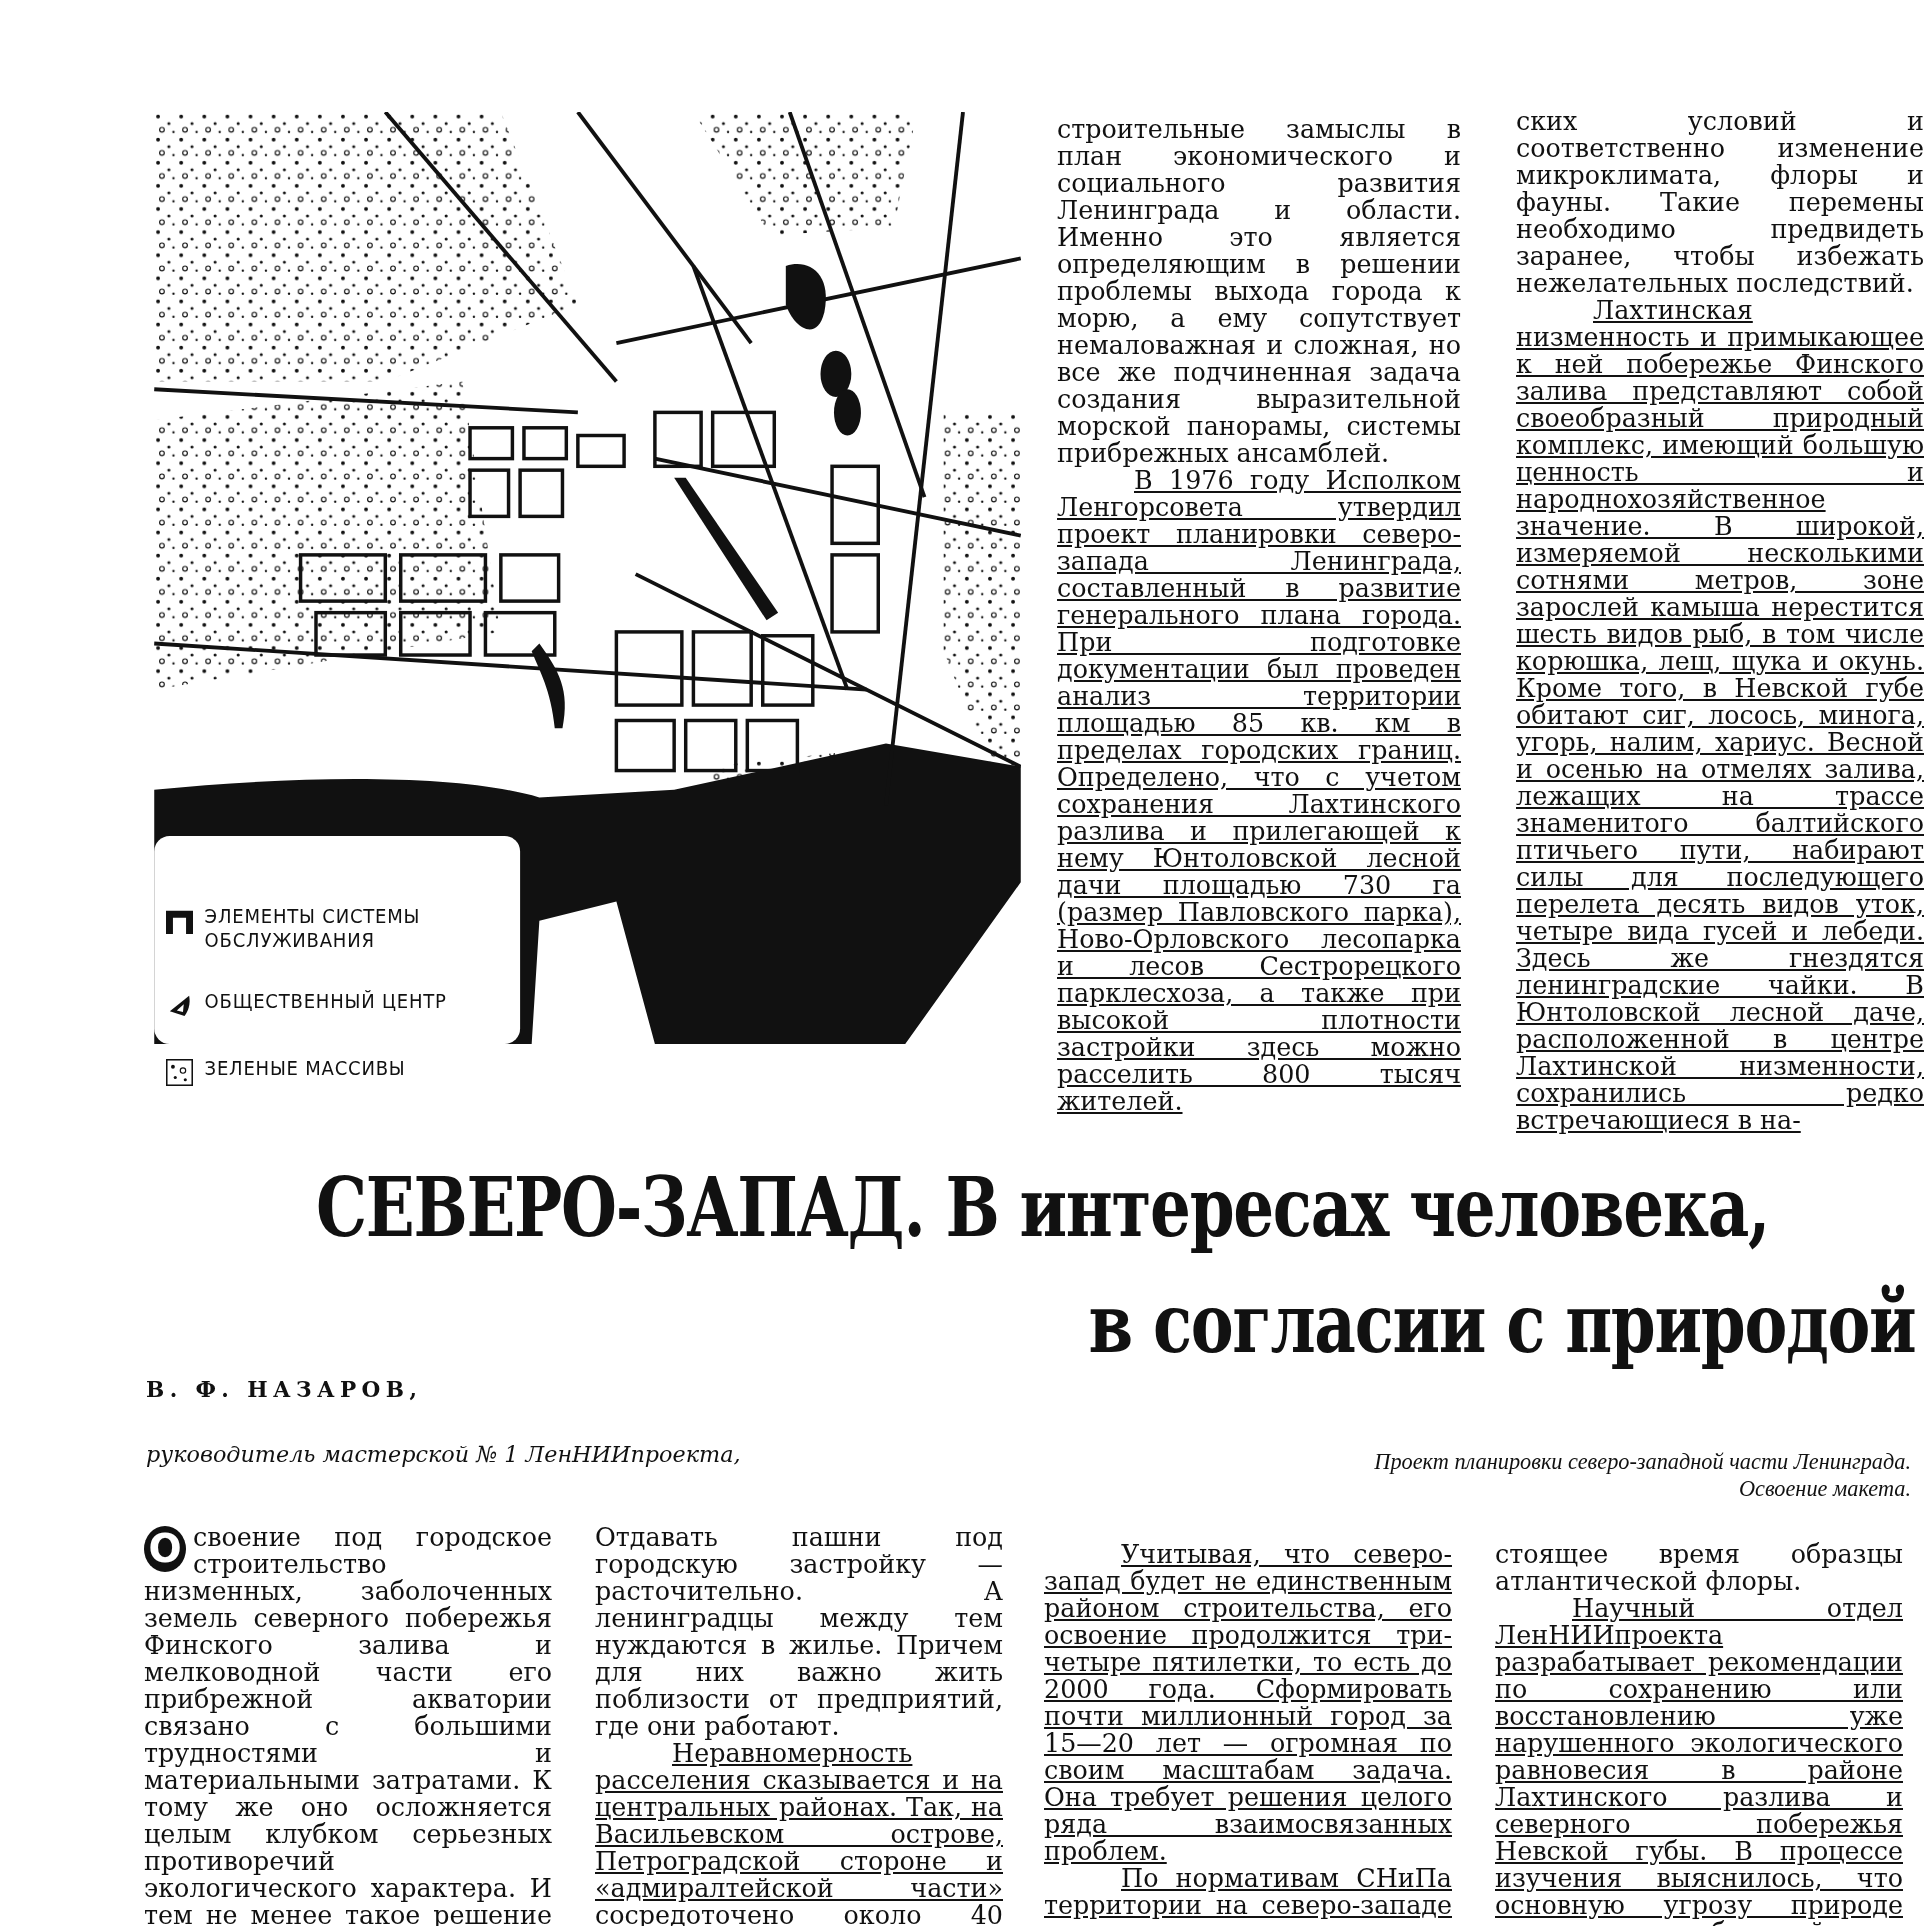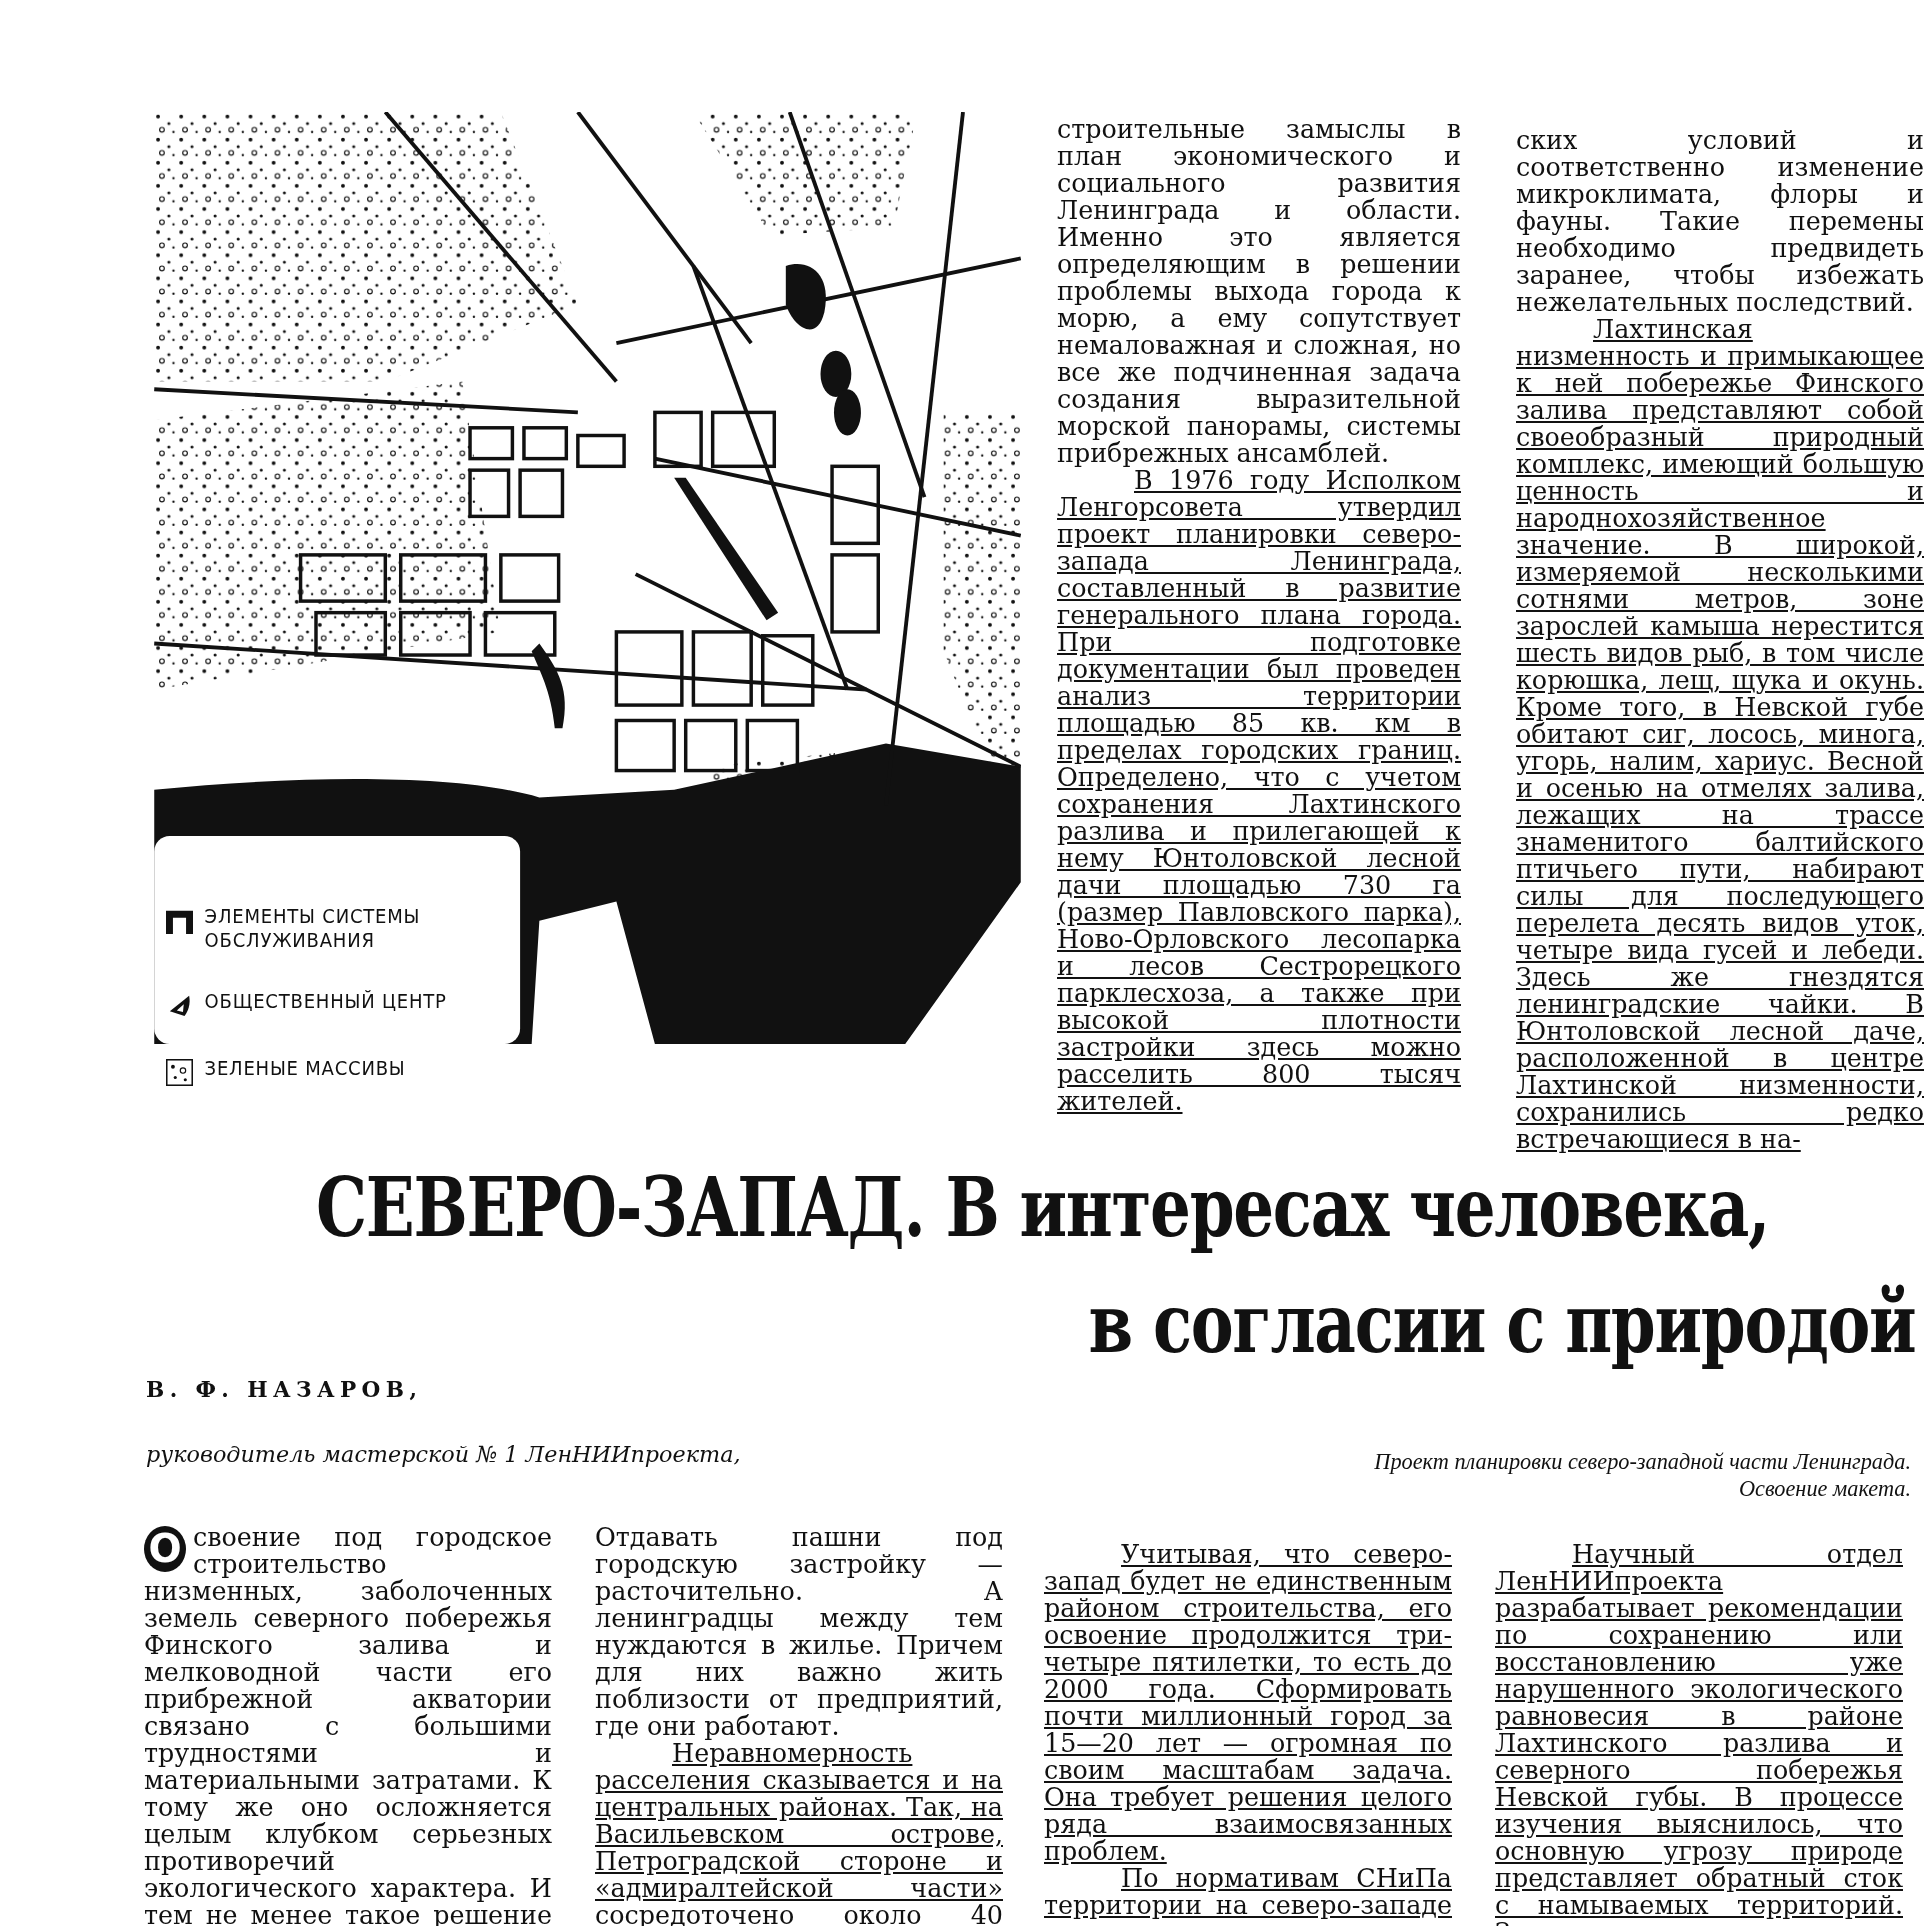--- a/index.html
+++ b/index.html
@@ -148,21 +148,21 @@
         </svg>
     </span>
     <span class="legend-text">ЗЕЛЕНЫЕ МАССИВЫ</span>
   </div>
 </div>
 
 <div class="col" style="left:1057px; top:116px; width:404px;">
   <p>строительные замыслы в план экономического и социального развития Ленинграда и области. Именно это является определяющим в решении проблемы выхода города к морю, а ему сопутствует немаловажная и сложная, но все же подчиненная задача создания выразительной морской панорамы, системы прибрежных ансамблей.</p>
   <p class="indent">В 1976 году Исполком Ленгорсовета утвердил проект планировки северо-запада Ленинграда, составленный в развитие генерального плана города. При подготовке документации был проведен анализ территории площадью 85 кв. км в пределах городских границ. Определено, что с учетом сохранения Лахтинского разлива и прилегающей к нему Юнтоловской лесной дачи площадью 730 га (размер Павловского парка), Ново-Орловского лесопарка и лесов Сестрорецкого парклесхоза, а также при высокой плотности застройки здесь можно расселить 800 тысяч жителей.</p>
 </div>
-<div class="col" style="left:1516px; top:127px; width:408px;">
+<div class="col" style="left:1516px; top:108px; width:408px;">
   <p>ских условий и соответственно изменение микроклимата, флоры и фауны. Такие перемены необходимо предвидеть заранее, чтобы избежать нежелательных последствий.</p>
   <p class="indent">Лахтинская низменность и примыкающее к ней побережье Финского залива представляют собой своеобразный природный комплекс, имеющий большую ценность и народнохозяйственное значение. В широкой, измеряемой несколькими сотнями метров, зоне зарослей камыша нерестится шесть видов рыб, в том числе корюшка, лещ, щука и окунь. Кроме того, в Невской губе обитают сиг, лосось, минога, угорь, налим, хариус. Весной и осенью на отмелях залива, лежащих на трассе знаменитого балтийского птичьего пути, набирают силы для последующего перелета десять видов уток, четыре вида гусей и лебеди. Здесь же гнездятся ленинградские чайки. В Юнтоловской лесной даче, расположенной в центре Лахтинской низменности, сохранились редко встречающиеся в на-</p>
 </div>
 
 <div id="headline1" class="abs">СЕВЕРО-ЗАПАД. В интересах человека,</div>
 <div id="headline2" class="abs">в согласии с природой</div>
 
 <div id="byline-name" class="abs">В. Ф. НАЗАРОВ,</div>
 <div id="byline-role" class="abs">
   <div>руководитель мастерской № 1 ЛенНИИпроекта,</div>
@@ -182,15 +182,16 @@
 <div class="col" style="left:595px; top:1524px; width:408px;">
   <p>Отдавать пашни под городскую застройку — расточительно. А ленинградцы между тем нуждаются в жилье. Причем для них важно жить поблизости от предприятий, где они работают.</p>
   <p class="indent">Неравномерность расселения сказывается и на центральных районах. Так, на Васильевском острове, Петроградской стороне и «адмиралтейской части» сосредоточено около 40 процентов всех мест приложения труда, а живет здесь менее четверти населения. Освоение огромных территорий Лахтинской низменности, расположенных сравнительно недалеко, поможет разрешить эту проблему. Именно здесь в конце одиннадцатой пятилетки запланировано развернуть основное строительство в городе.</p>
 
 </div>
 <div class="col" style="left:1044px; top:1541px; width:408px;">
   <p class="indent">Учитывая, что северо-запад будет не единственным районом строительства, его освоение продолжится три-четыре пятилетки, то есть до 2000 года. Сформировать почти миллионный город за 15—20 лет — огромная по своим масштабам задача. Она требует решения целого ряда взаимосвязанных проблем.</p>
   <p class="indent">По нормативам СНиПа территории на северо-западе относятся к категории непригодных под строительство. А надо их сделать пригодными. Комплекс подготовительных мероприятий предусматривает повышение отметок поверхности земли до 3,2 м над уровнем моря, для чего требуется намыть 72 млн. куб. м грунта (в три раза больше, чем на юго-западе и Васильевском острове вместе взятых), а также благоустройство свалок, урегулирование водной системы, включающей в себя Лахтинский разлив, реки Черную, Каменку, Юнтоловку и Глухарку. Все это повлечет за собой значительное преобразование сложившихся гидрогеологиче-</p>
 </div>
 <div class="col" style="left:1495px; top:1541px; width:408px;">
+  <p>стоящее время образцы атлантической флоры.</p>
   <p class="indent">Научный отдел ЛенНИИпроекта разрабатывает рекомендации по сохранению или восстановлению уже нарушенного экологического равновесия в районе Лахтинского разлива и северного побережья Невской губы. В процессе изучения выяснилось, что основную угрозу природе представляет обратный сток с намываемых территорий. Зарегулировать этот сток с выпуском его в зону, где он не может нанести ущерба, — неотложная задача. Уже сегодня городу необходим завод по воспроизводству молоди рыб, нерестящихся в Финском заливе. Следует срочно подумать также о компенсации ликвидированной намывом «кормушки» для водоплавающих перелетных птиц и рассмотреть предложение о создании новой на Крестовской отмели. Предварительный анализ позволяет надеяться, что при соблюдении ряда условий возможна организация в пределах Юнтоловской лесной</p>
 </div>
 
 
 </body></html>

